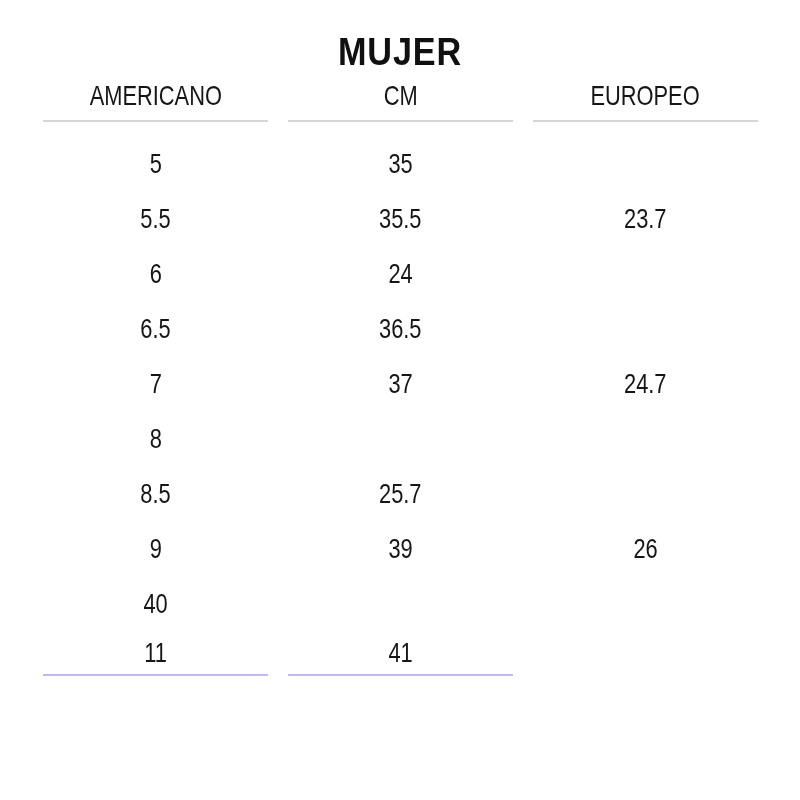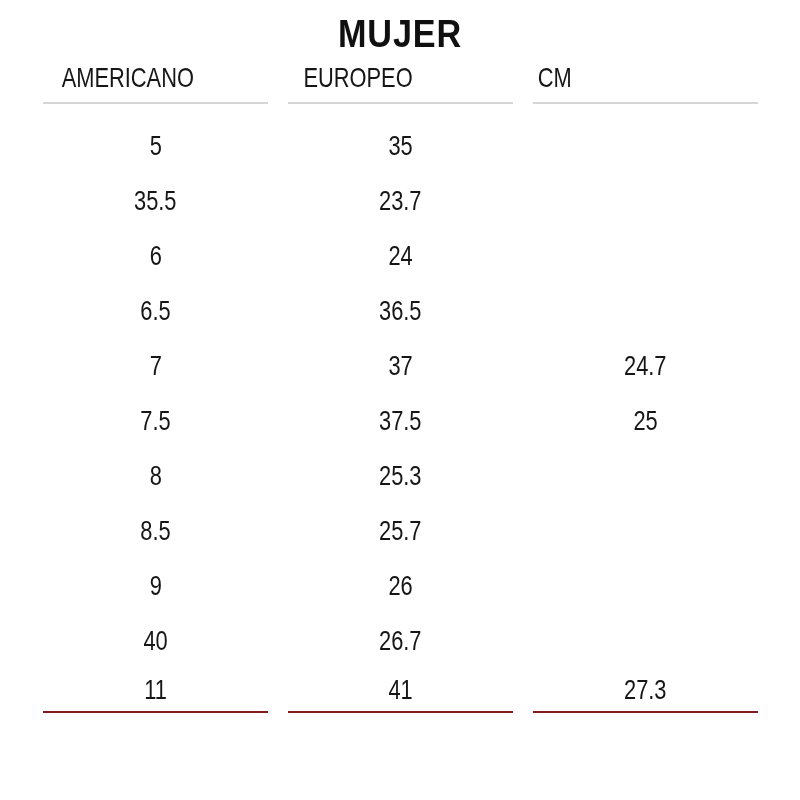--- a/index.html
+++ b/index.html
@@ -10,21 +10,21 @@
     width: 800px;
     height: 800px;
     background: #ffffff;
     font-family: "Liberation Sans", sans-serif;
     color: #141414;
     overflow: hidden;
   }
   .page {
     width: 800px;
     height: 592px;
-    padding-top: 14px;
+    padding-top: 32px;
     box-sizing: border-box;
   }
   .chart-title {
     height: 40px;
     line-height: 40px;
     text-align: center;
     font-size: 38px;
     font-weight: 700;
     color: #101010;
   }
@@ -40,21 +40,21 @@
   }
   .grid-row {
     display: grid;
     grid-template-columns: 225px 225px 225px;
     column-gap: 20px;
   }
   .header-cell {
     height: 48px;
     display: flex;
     align-items: center;
-    justify-content: flex-start;
+    justify-content: center;
     border-bottom: 2px solid #d6d6d6;
     font-size: 28px;
     color: #161616;
   }
   .table-body {
     padding-top: 14px;
   }
   .data-row {
     height: 55px;
   }
@@ -62,21 +62,21 @@
     height: 45px;
   }
   .data-cell {
     display: flex;
     align-items: center;
     justify-content: center;
     font-size: 28px;
     color: #161616;
   }
   .data-row.last .data-cell {
-    border-bottom: 2px solid #7f1d1d;
+    border-bottom: 2px solid #c4b5fd;
     align-items: center;
   }
   .squeeze {
     display: inline-block;
     transform: scaleX(0.78);
     transform-origin: center;
     white-space: nowrap;
   }
 </style>
 </head>
@@ -88,40 +88,43 @@
     <span class="squeeze">MUJER</span>
   </div>
 
   <div class="size-table">
 
     <div class="grid-row">
       <div class="header-cell">
         <span class="squeeze">AMERICANO</span>
       </div>
       <div class="header-cell">
+        <span class="squeeze">CM</span>
+      </div>
+      <div class="header-cell">
         <span class="squeeze">EUROPEO</span>
       </div>
-      <div class="header-cell">
-        <span class="squeeze">CM</span>
-      </div>
     </div>
 
     <div class="table-body">
 
       <div class="grid-row data-row">
         <div class="data-cell">
             <span class="squeeze">5</span>
           </div>
         <div class="data-cell">
             <span class="squeeze">35</span>
           </div>
       </div>
 
       <div class="grid-row data-row">
         <div class="data-cell">
+            <span class="squeeze">5.5</span>
+          </div>
+        <div class="data-cell">
             <span class="squeeze">35.5</span>
           </div>
         <div class="data-cell">
             <span class="squeeze">23.7</span>
           </div>
       </div>
 
       <div class="grid-row data-row">
         <div class="data-cell">
             <span class="squeeze">6</span>
@@ -145,75 +148,58 @@
             <span class="squeeze">7</span>
           </div>
         <div class="data-cell">
             <span class="squeeze">37</span>
           </div>
         <div class="data-cell">
             <span class="squeeze">24.7</span>
           </div>
       </div>
 
-      <div class="grid-row data-row">
-        <div class="data-cell">
-            <span class="squeeze">7.5</span>
-          </div>
-        <div class="data-cell">
-            <span class="squeeze">37.5</span>
-          </div>
-        <div class="data-cell">
-            <span class="squeeze">25</span>
-          </div>
-      </div>
 
       <div class="grid-row data-row">
         <div class="data-cell">
             <span class="squeeze">8</span>
           </div>
-        <div class="data-cell">
-            <span class="squeeze">25.3</span>
-          </div>
       </div>
 
       <div class="grid-row data-row">
         <div class="data-cell">
             <span class="squeeze">8.5</span>
           </div>
         <div class="data-cell">
             <span class="squeeze">25.7</span>
           </div>
       </div>
 
       <div class="grid-row data-row">
         <div class="data-cell">
             <span class="squeeze">9</span>
           </div>
         <div class="data-cell">
+            <span class="squeeze">39</span>
+          </div>
+        <div class="data-cell">
             <span class="squeeze">26</span>
           </div>
       </div>
 
       <div class="grid-row data-row">
         <div class="data-cell">
             <span class="squeeze">40</span>
           </div>
-        <div class="data-cell">
-            <span class="squeeze">26.7</span>
-          </div>
       </div>
 
       <div class="grid-row data-row last">
         <div class="data-cell">
             <span class="squeeze">11</span>
           </div>
         <div class="data-cell">
             <span class="squeeze">41</span>
-          </div>
-        <div class="data-cell">
-            <span class="squeeze">27.3</span>
           </div>
       </div>
 
     </div>
   </div>
 </div>
 
 </body></html>

